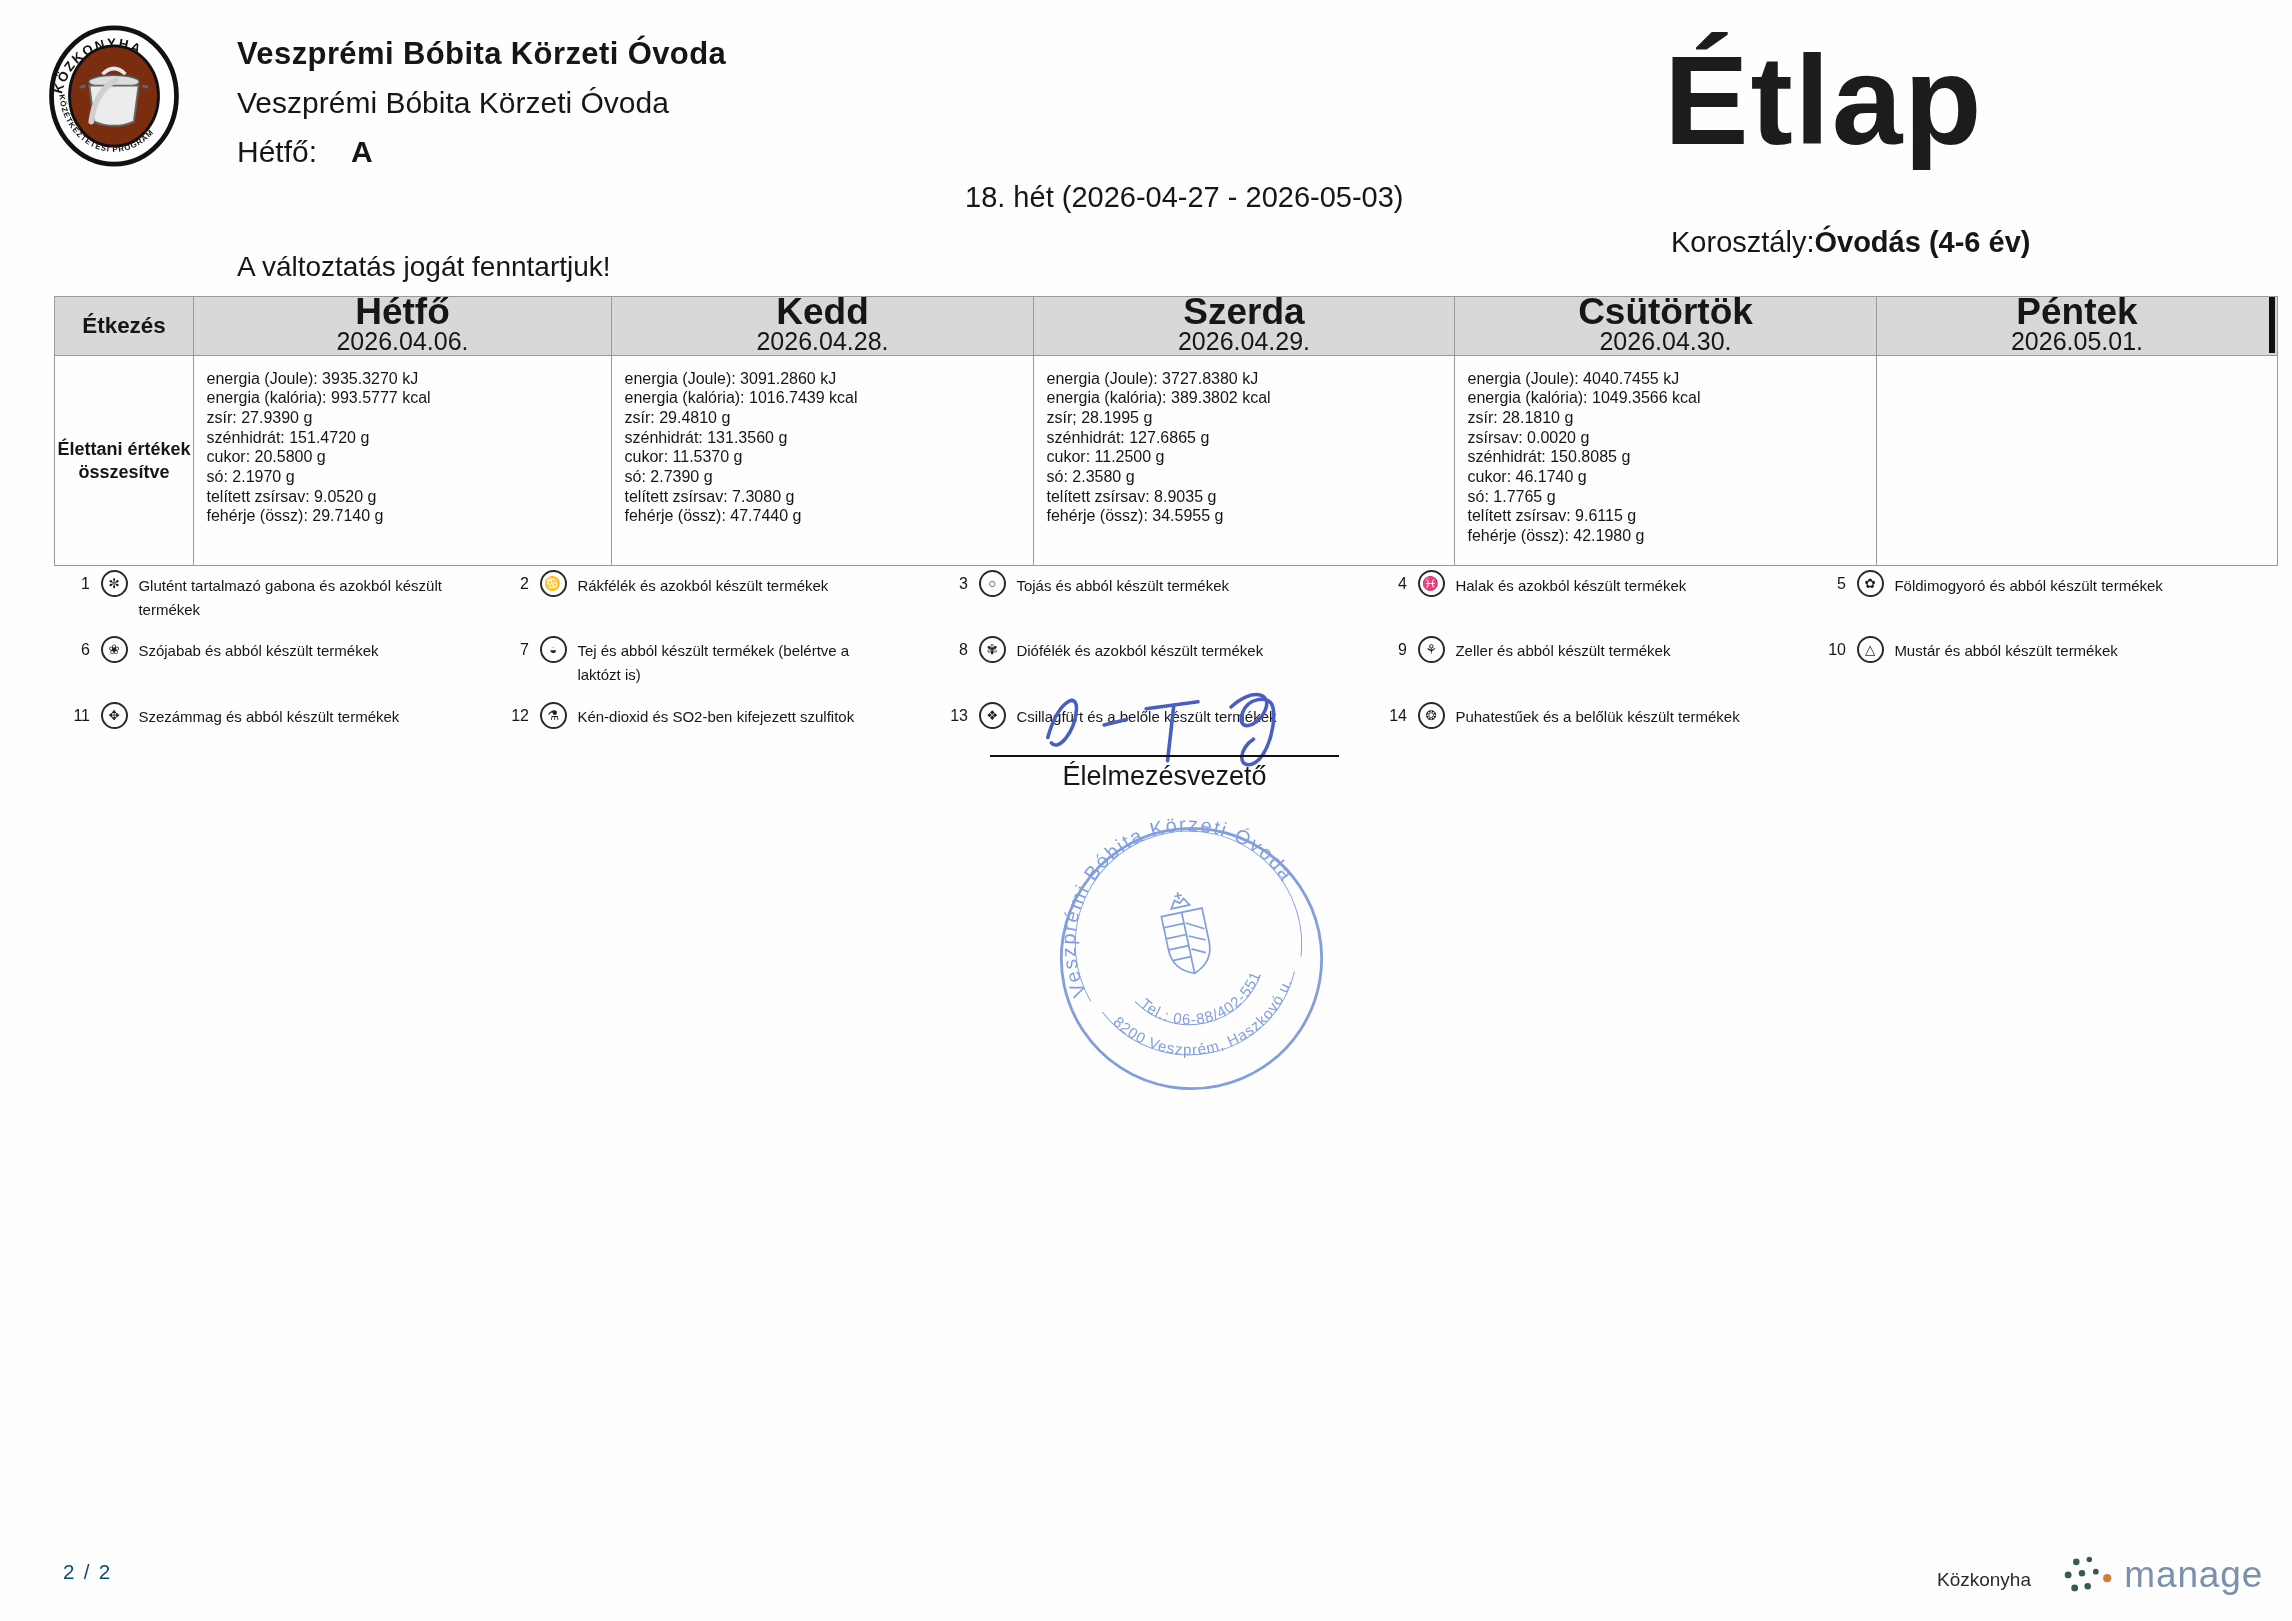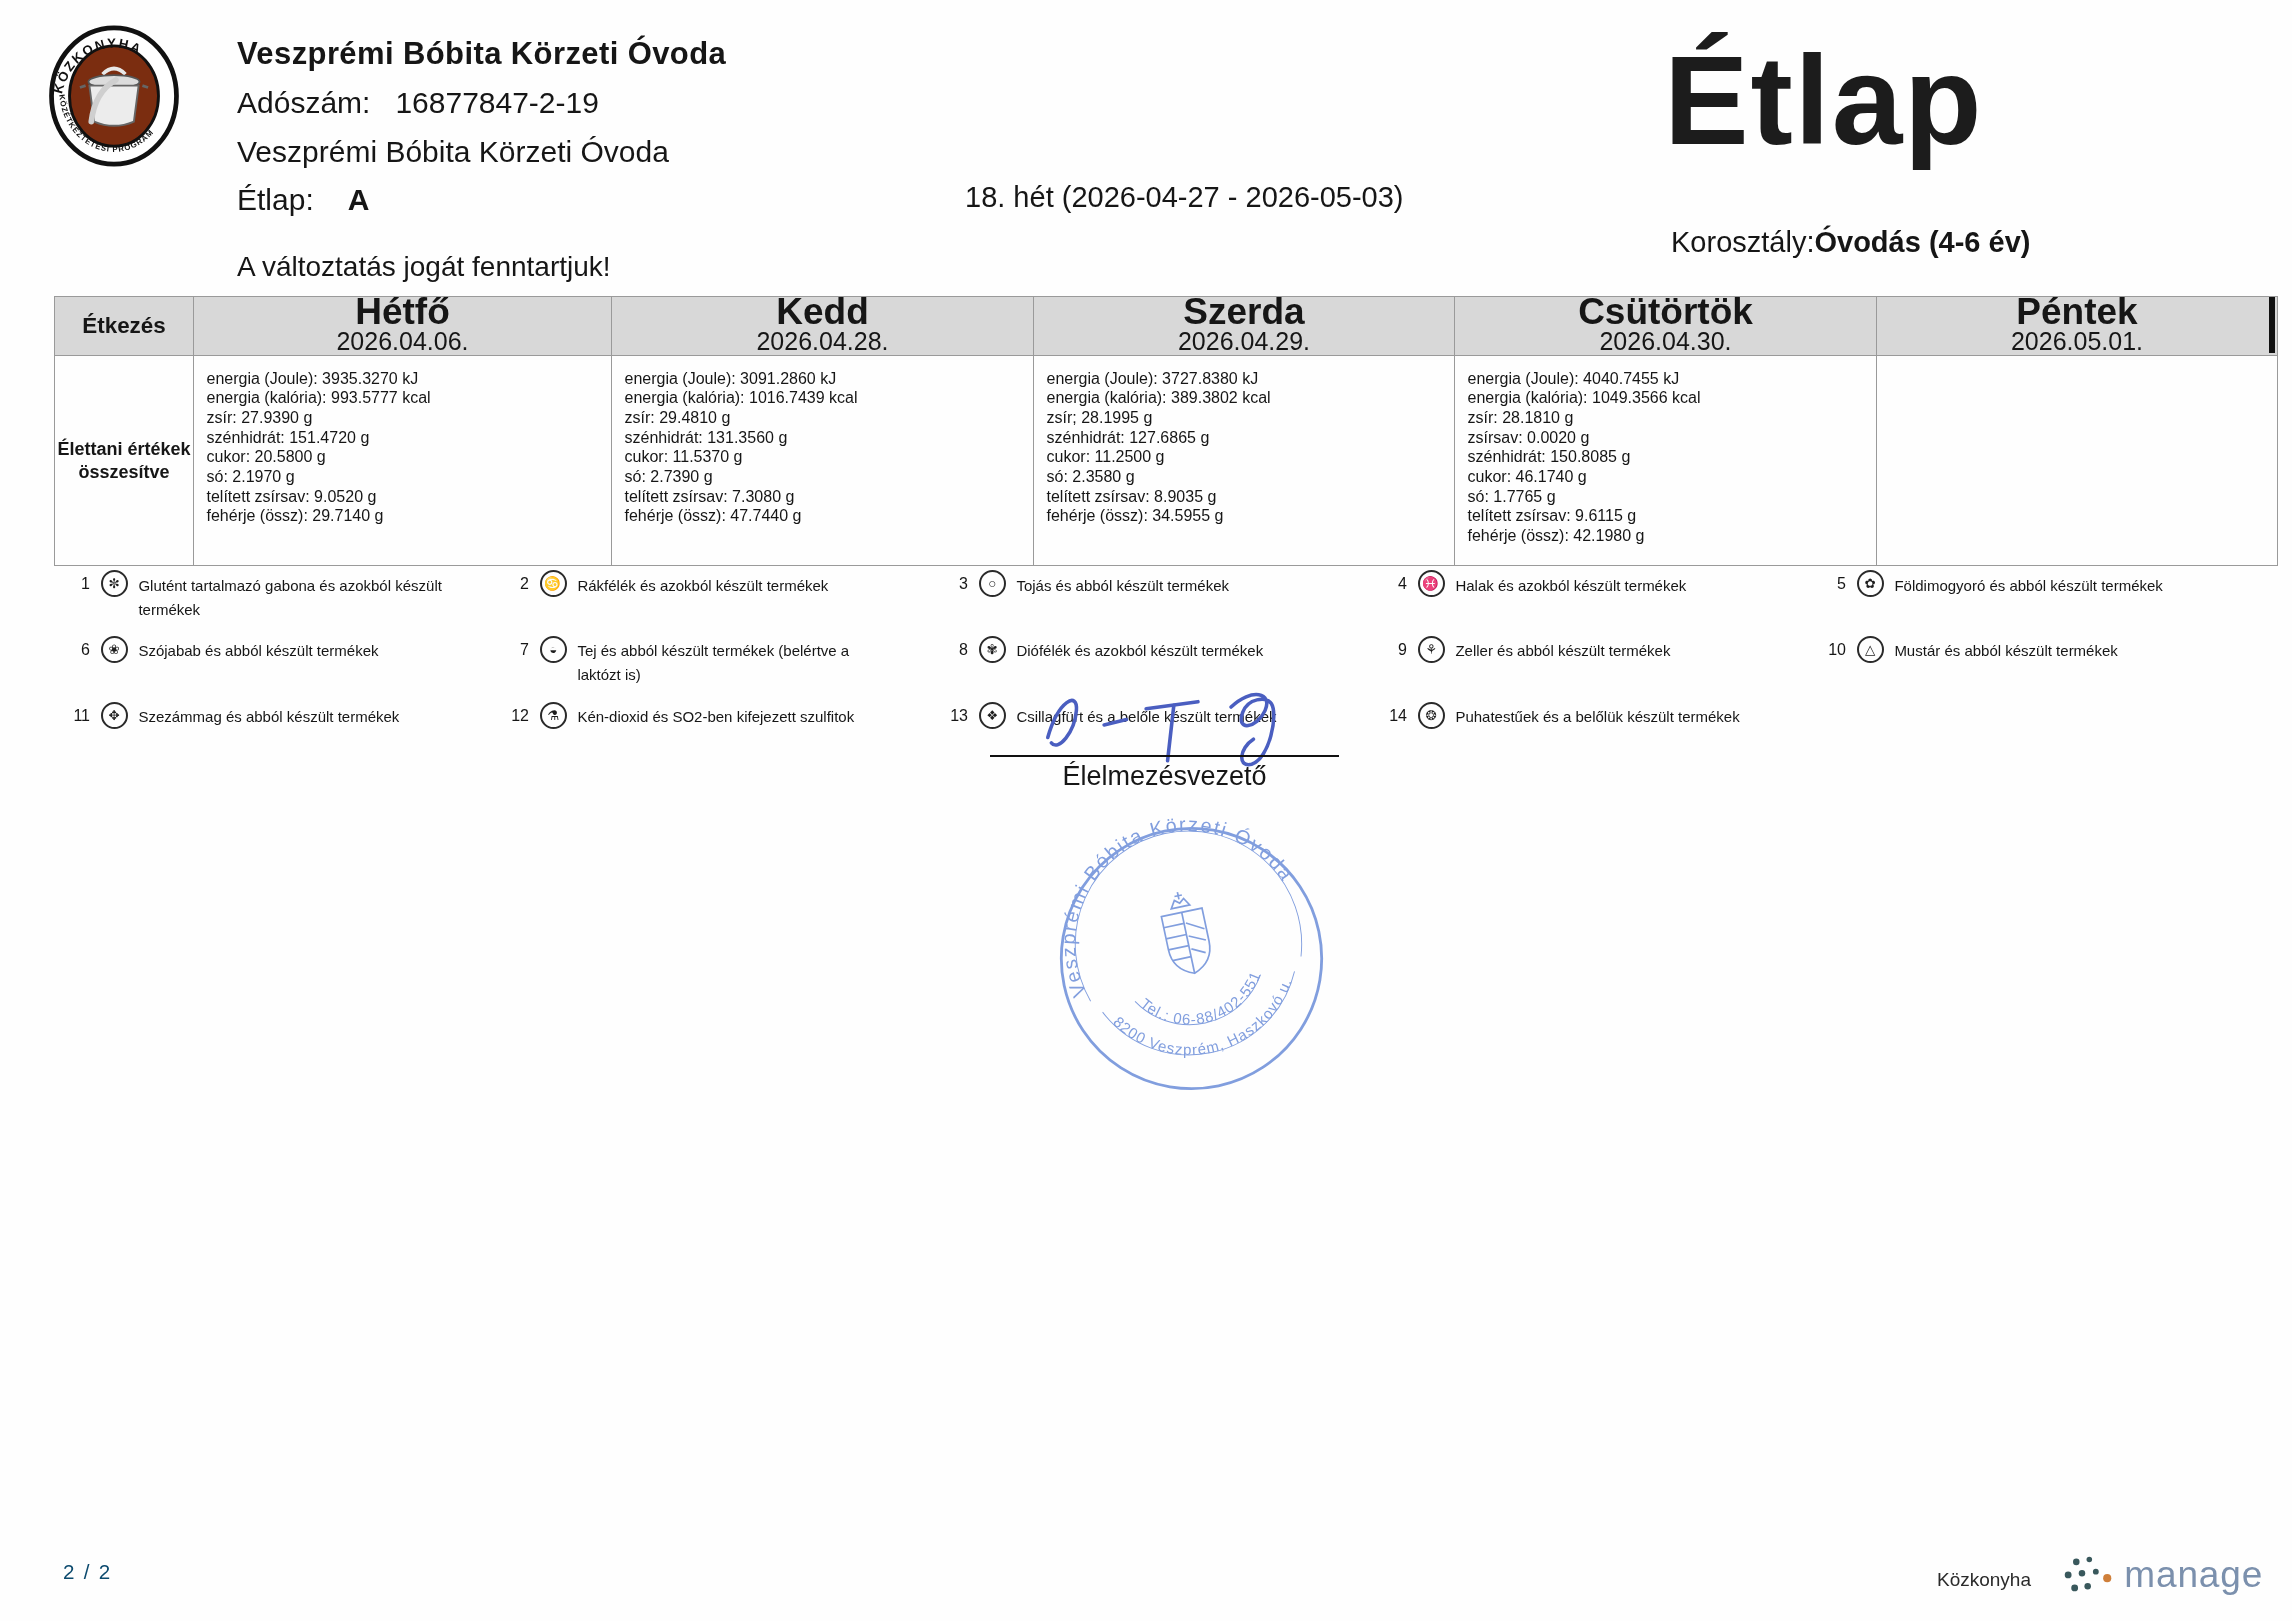--- a/index.html
+++ b/index.html
@@ -88,26 +88,23 @@
       <path d="M58,52 q12,-12 24,0" fill="none" stroke="#e8e8e8" stroke-width="4"></path>
       <ellipse cx="70" cy="60" rx="27" ry="7" fill="#dcdcdc" stroke="#555" stroke-width="2"></ellipse>
       <path d="M44,64 h52 l-5,38 q-21,9 -42,0 z" fill="#ececec" stroke="#666" stroke-width="2"></path>
       <path d="M40,64 l-6,2 M100,64 l6,2" stroke="#666" stroke-width="3"></path>
       <path d="M72,58 q-22,12 -26,44" fill="none" stroke="#cfcfcf" stroke-width="6" stroke-linecap="round"></path>
     </g>
   </svg>
 
   <div class="org-block">
     <div class="org-title">Veszprémi Bóbita Körzeti Óvoda</div>
-    <div class="org-line">
-      <span>Adószám:</span><span class="val">16877847-2-19</span>
-    </div>
     <div class="org-line">Veszprémi Bóbita Körzeti Óvoda</div>
     <div class="menu-line">
-      <span>Étlap:</span><span class="menu-val">A</span>
+      <span>Hétfő:</span><span class="menu-val">A</span>
     </div>
   </div>
 
   <div class="disclaimer">A változtatás jogát fenntartjuk!</div>
   <div class="week">18. hét (2026-04-27 - 2026-05-03)</div>
   <div class="big-title">Étlap</div>
   <div class="age-line">
     <span>Korosztály:</span><span class="age-val">Óvodás (4-6 év)</span>
   </div>
 

